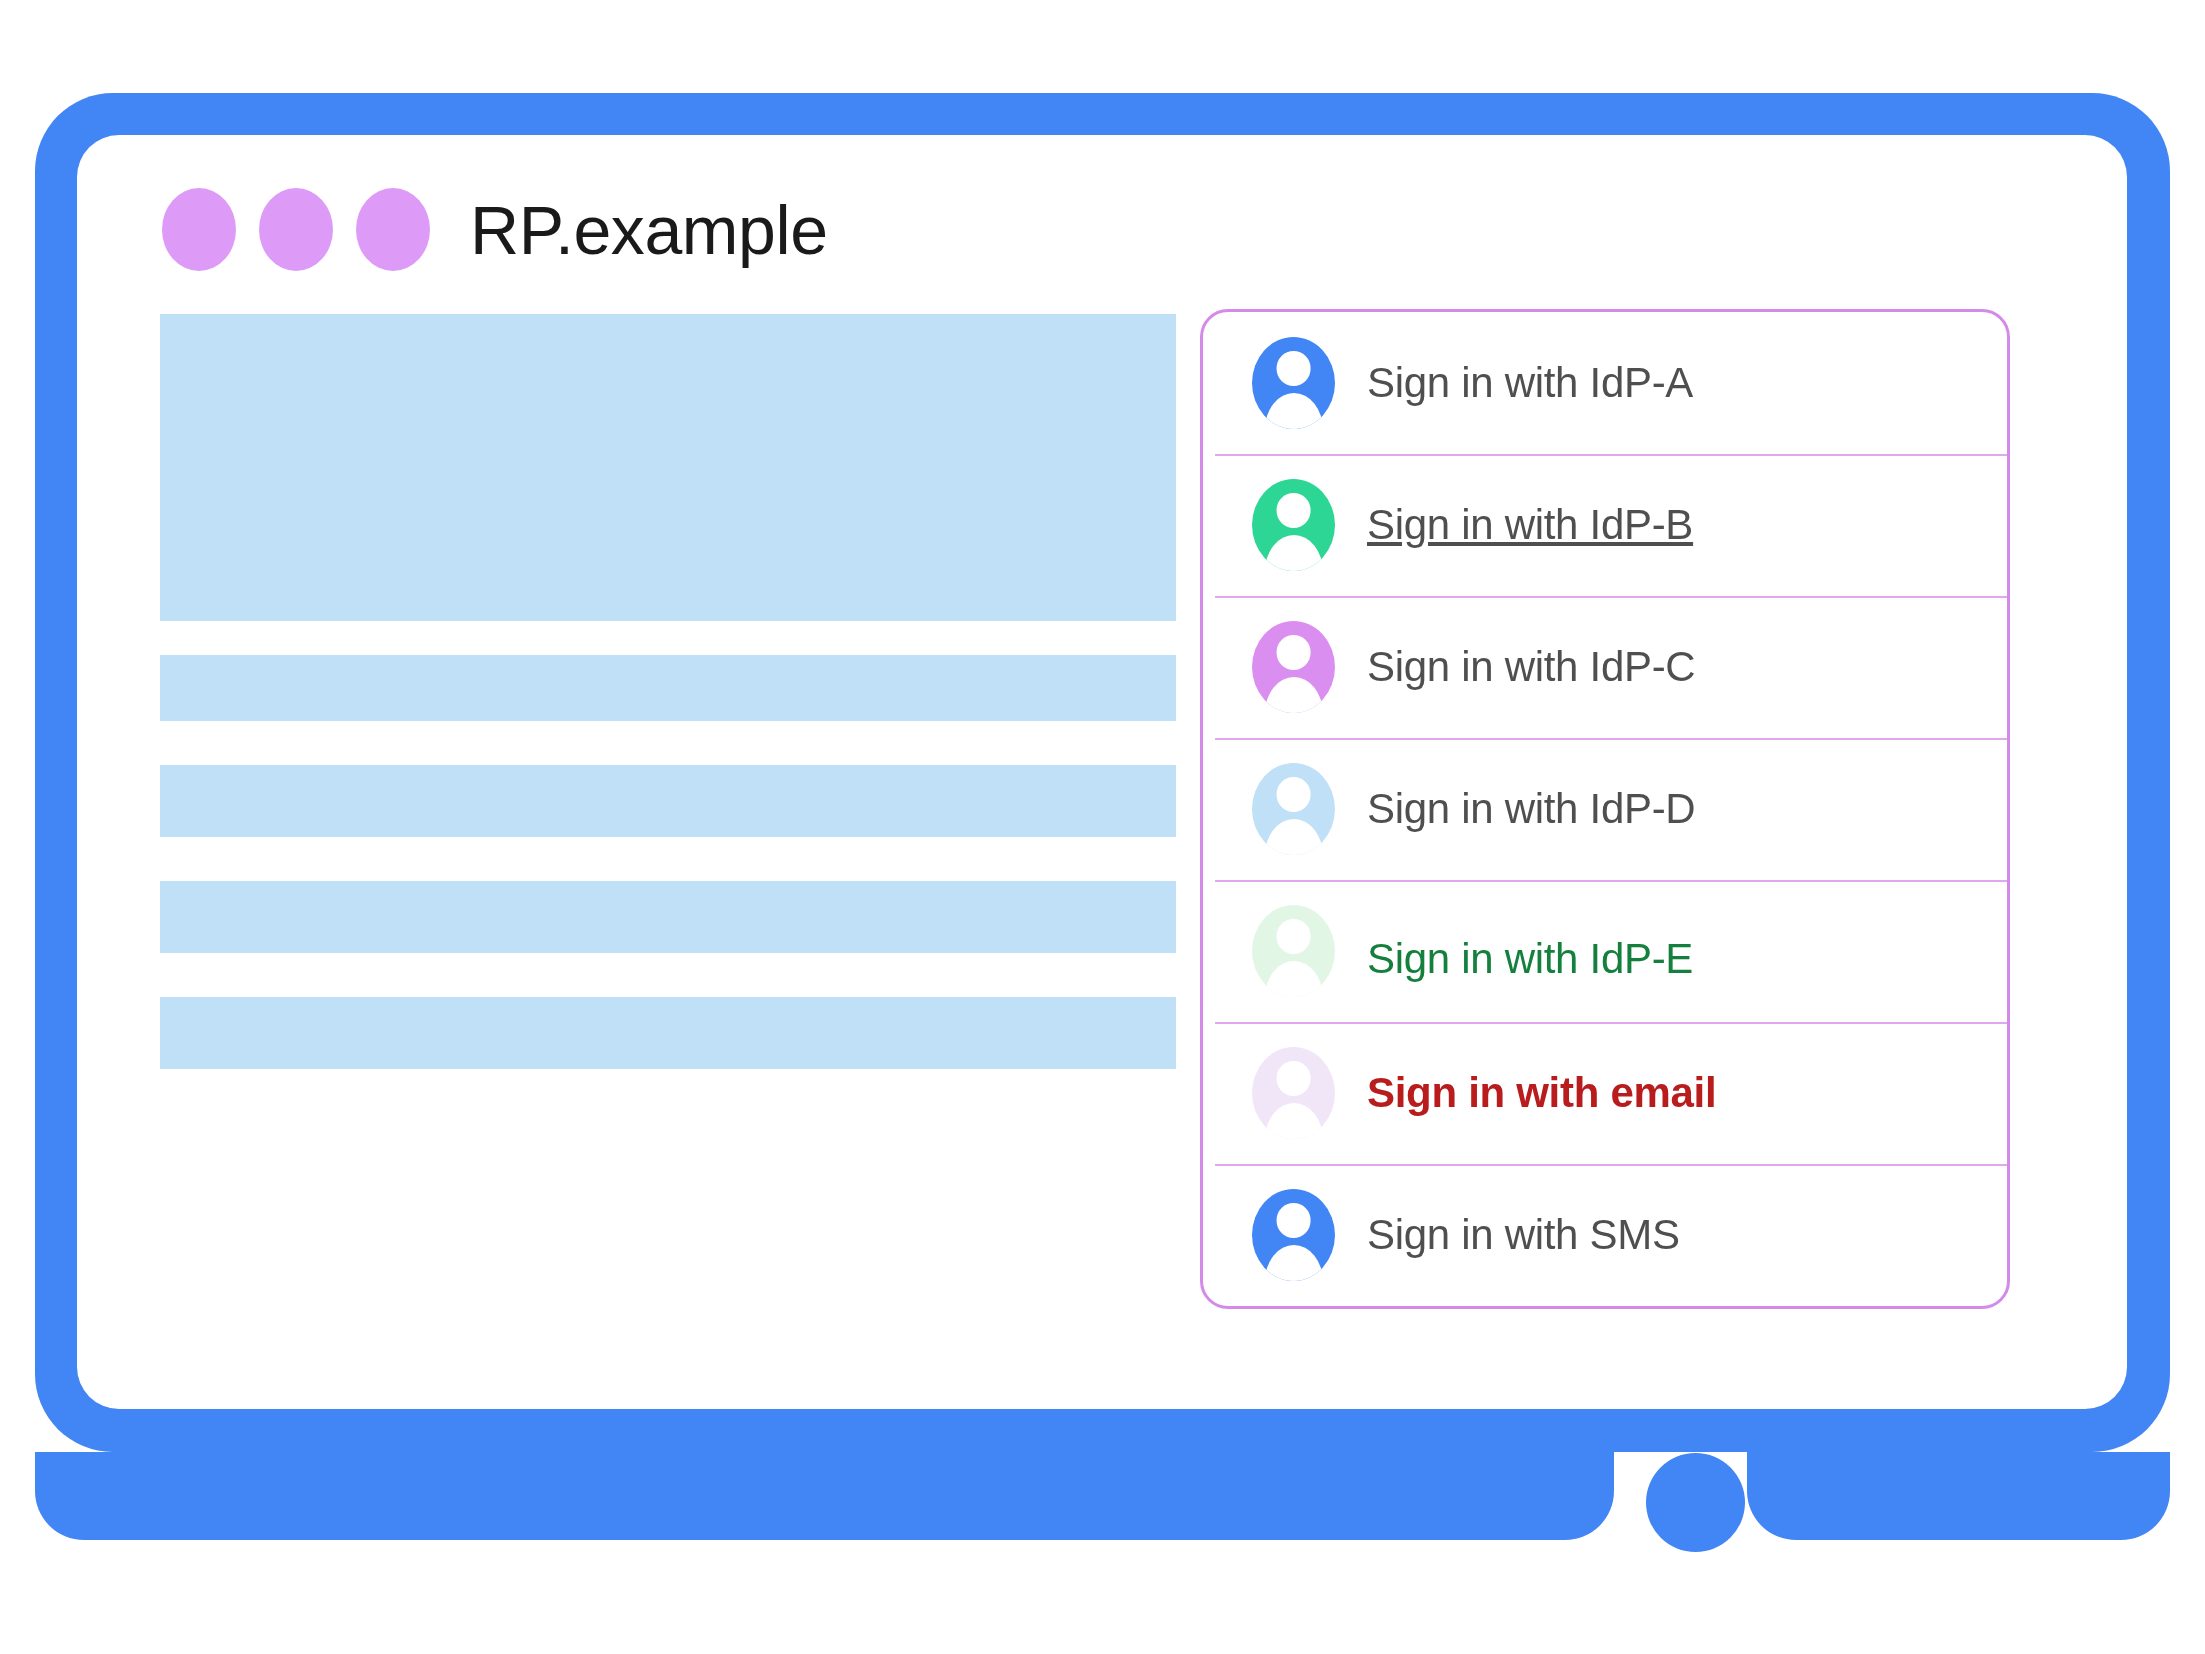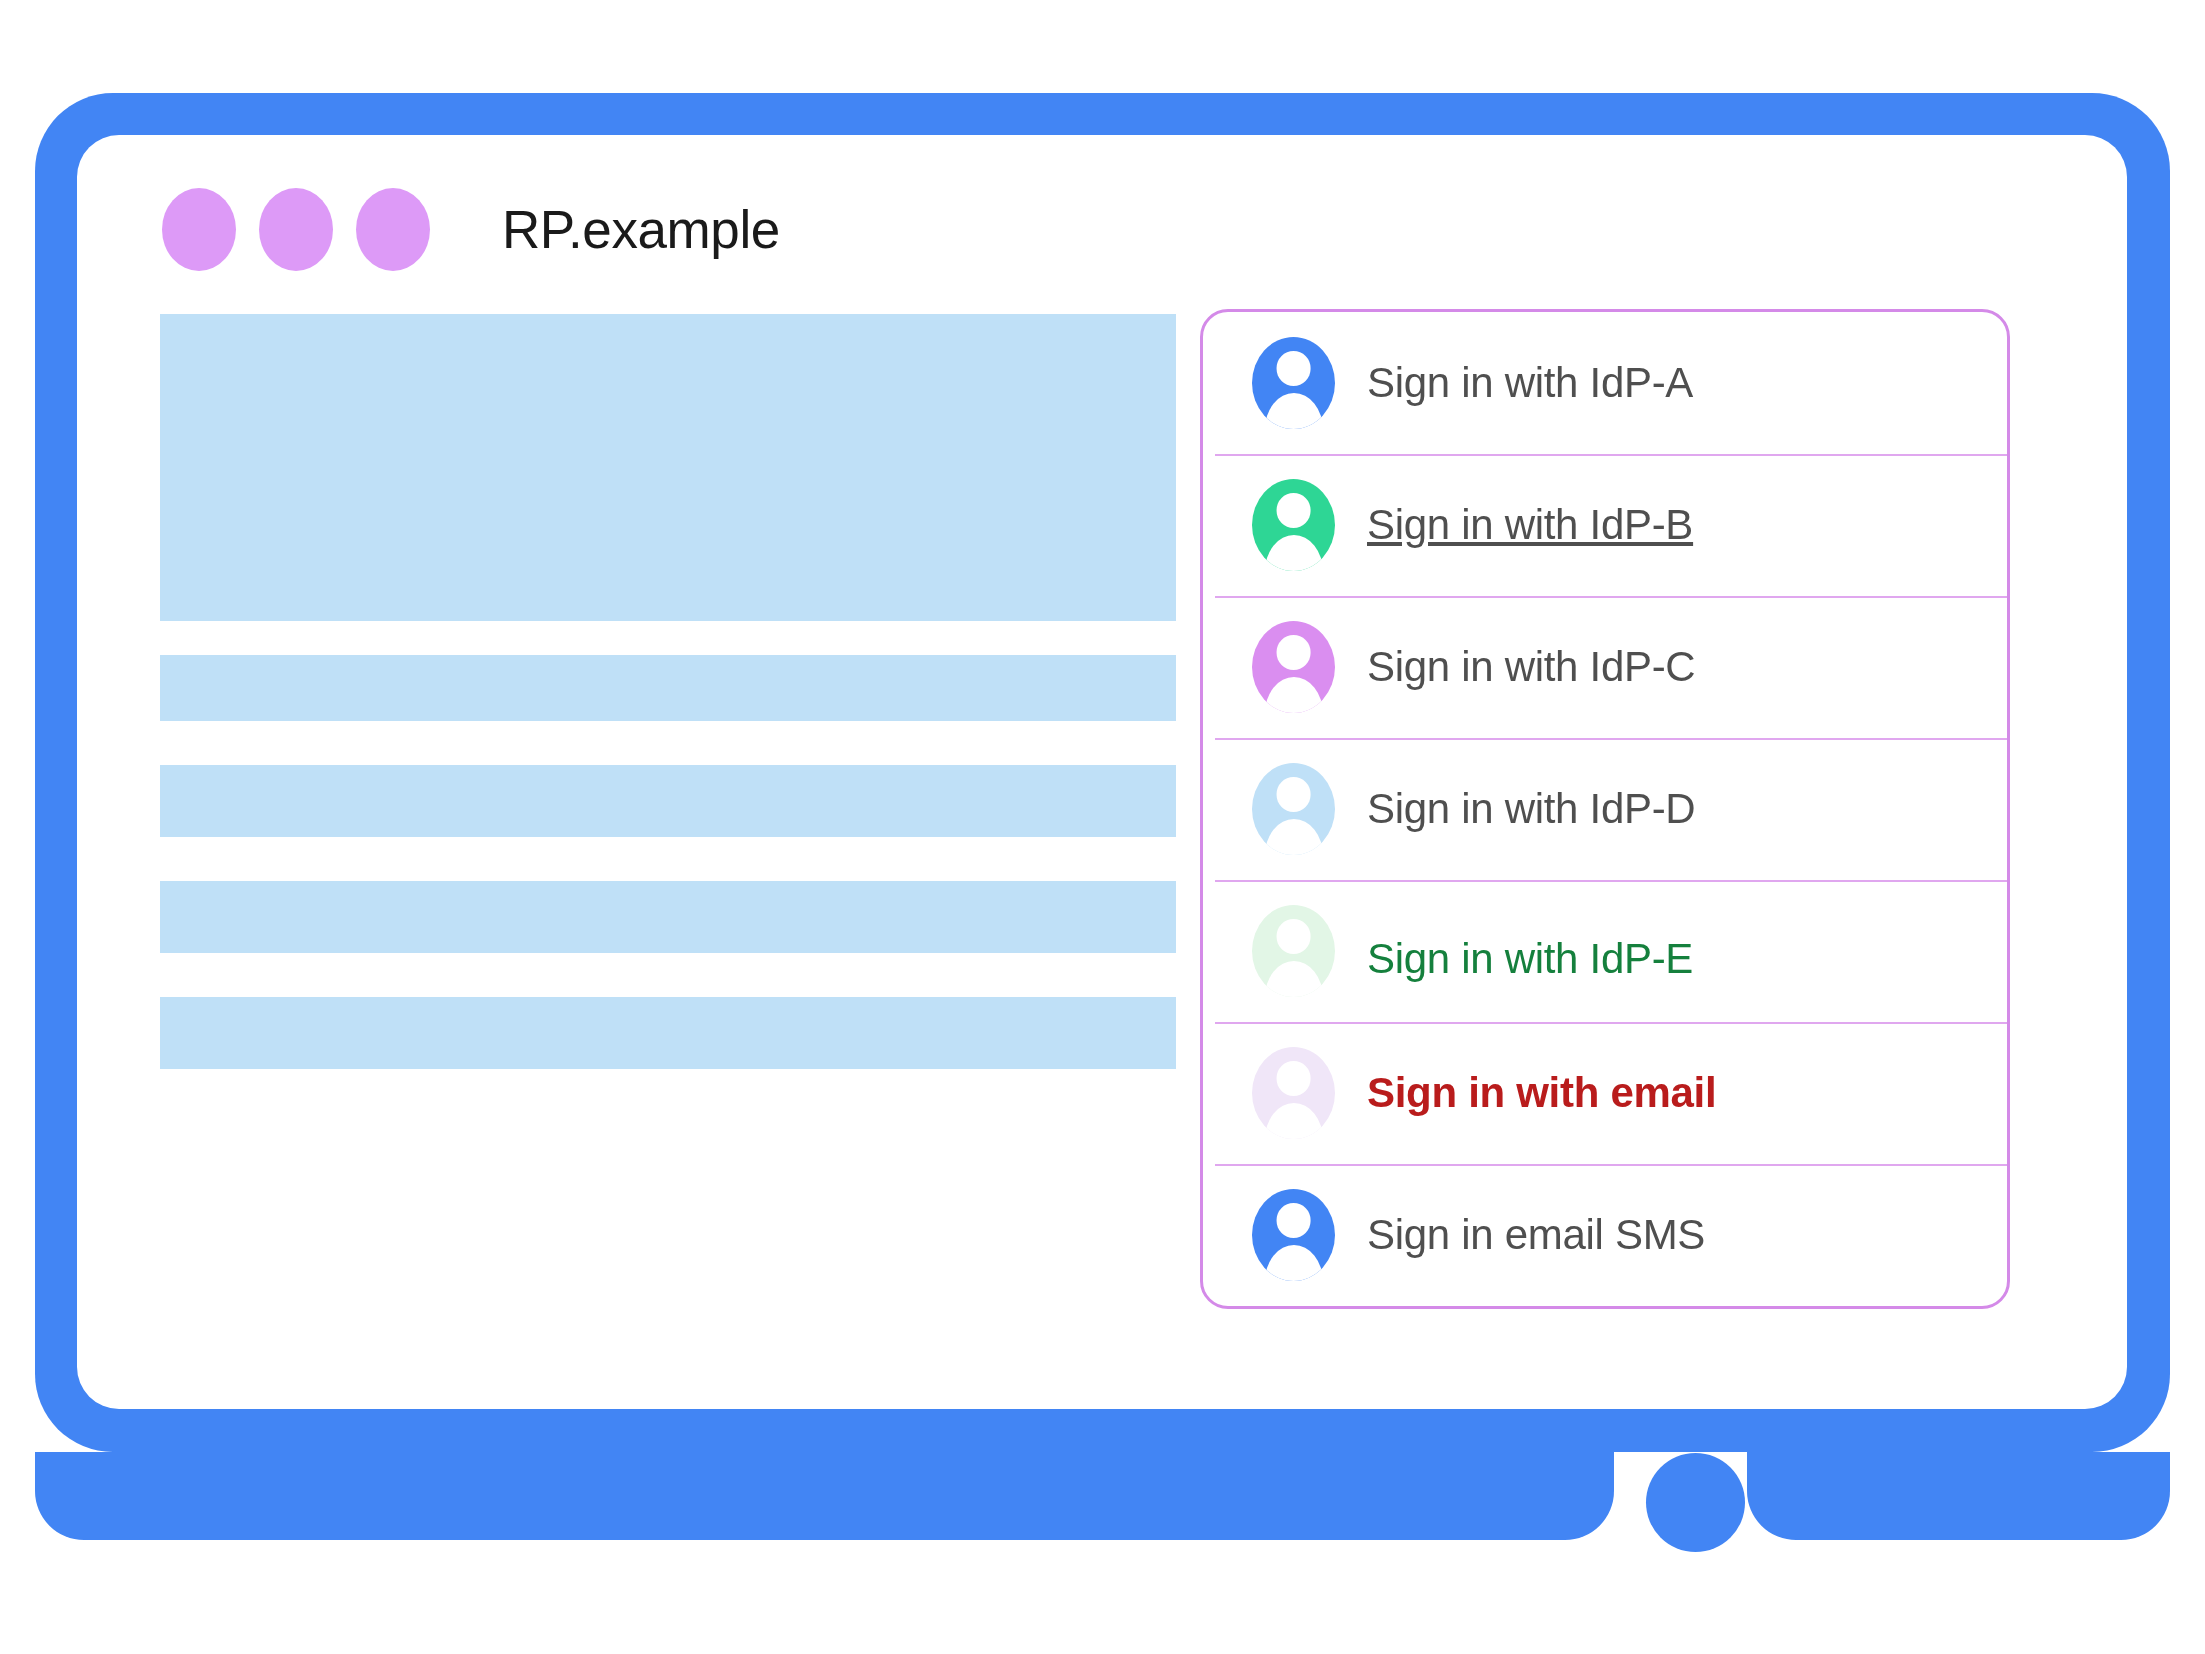--- a/index.html
+++ b/index.html
@@ -87,22 +87,22 @@
     width: 74px;
     height: 83px;
     border-radius: 50%;
     background: #dd9af7;
     flex: 0 0 auto;
   }
   .window-dot.first { margin-left: 85px; }
   .window-dot.mid { margin-left: 23px; }
   .window-dot.last { margin-left: 23px; }
   #window-title {
-    margin-left: 72px;
-    font-size: 53px;
+    margin-left: 40px;
+    font-size: 68px;
     color: #1a1a1a;
     letter-spacing: -0.4px;
     white-space: nowrap;
   }
 
   
   #page-content {
     position: absolute;
     left: 83px;
     top: 179px;
@@ -255,20 +255,20 @@
               <div class="head"></div>
               <div class="body"></div>
             </div>
             <div class="account-label" style="color: #b91c1c; font-weight: bold;">Sign in with email</div>
           </div>
           <div class="account-row">
             <div class="avatar" style="background: rgb(66, 133, 244);">
               <div class="head"></div>
               <div class="body"></div>
             </div>
-            <div class="account-label" style="color: rgb(79, 79, 79);">Sign in email SMS</div>
+            <div class="account-label" style="color: rgb(79, 79, 79);">Sign in with SMS</div>
           </div>
         </div>
     </div>
 
   </div>
 </div>
 
 
 </body></html>

